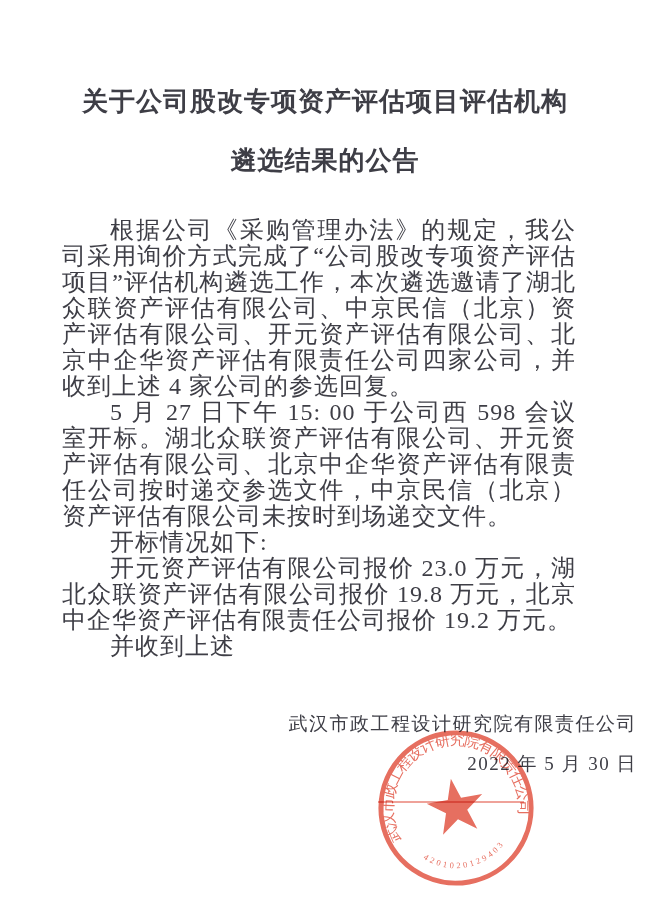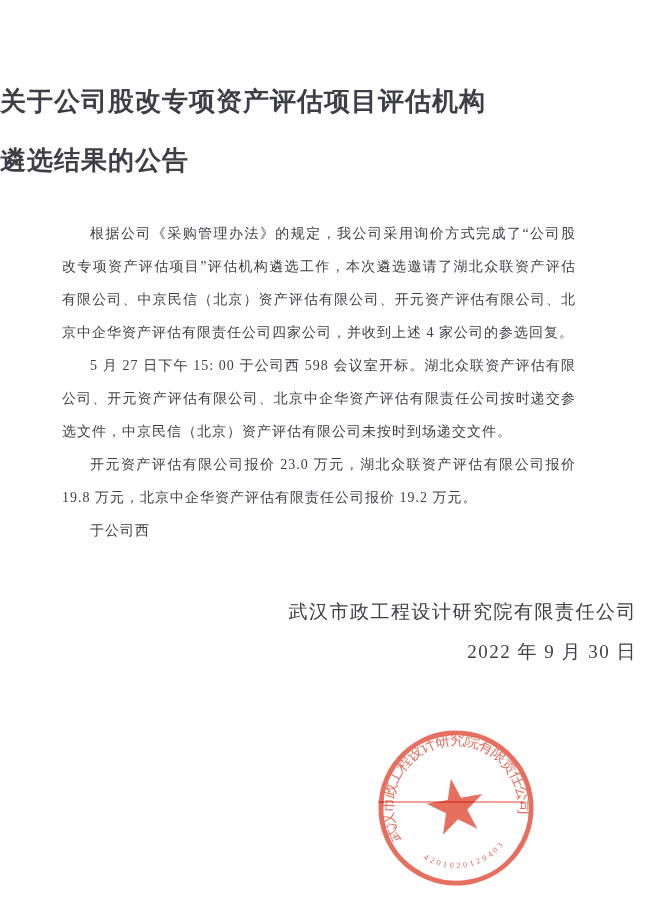--- a/index.html
+++ b/index.html
@@ -9,32 +9,32 @@
     position: relative;
     width: 650px;
     height: 919px;
     background: #ffffff;
     font-family: "Liberation Serif", "DejaVu Serif", serif;
     overflow: hidden;
   }
 
   .title {
     padding-top: 72px;
-    text-align: left;
+    text-align: center;
     font-size: 26px;
     font-weight: 700;
     line-height: 59px;
     letter-spacing: 1px;
   }
   .title .tl { display: block; }
 
   .body-text {
     margin: 27px 74px 16px 62px;
-    font-size: 14px;
-    line-height: 33px;
+    font-size: 24px;
+    line-height: 26px;
     letter-spacing: 1px;
     text-align: justify;
   }
   .para { text-indent: 2em; }
 
   .signature {
     position: relative;
     z-index: 1;
     margin-top: 45px;
     padding-right: 13px;
@@ -76,27 +76,28 @@
 <div class="page" style="color: rgb(62, 62, 70);">
 
   <h1 class="title">
     <span class="tl">关于公司股改专项资产评估项目评估机构</span>
     <span class="tl">遴选结果的公告</span>
   </h1>
 
   <div class="body-text">
     <p class="para">根据公司《采购管理办法》的规定，我公司采用询价方式完成了“公司股改专项资产评估项目”评估机构遴选工作，本次遴选邀请了湖北众联资产评估有限公司、中京民信（北京）资产评估有限公司、开元资产评估有限公司、北京中企华资产评估有限责任公司四家公司，并收到上述 4 家公司的参选回复。</p>
     <p class="para">5 月 27 日下午 15: 00 于公司西 598 会议室开标。湖北众联资产评估有限公司、开元资产评估有限公司、北京中企华资产评估有限责任公司按时递交参选文件，中京民信（北京）资产评估有限公司未按时到场递交文件。</p>
+    <p class="para">开标情况如下:</p>
     <p class="para">开元资产评估有限公司报价 23.0 万元，湖北众联资产评估有限公司报价 19.8 万元，北京中企华资产评估有限责任公司报价 19.2 万元。</p>
-    <p class="para">于公司西</p>
+    <p class="para">并收到上述</p>
   </div>
 
   <div class="signature">
     <div>武汉市政工程设计研究院有限责任公司</div>
-    <div>2022 年 9 月 30 日</div>
+    <div>2022 年 5 月 30 日</div>
   </div>
 
   <div class="seal-artifact-line" style="background: rgb(226, 85, 68);"></div>
 
   <svg class="seal" viewBox="0 0 170 170" aria-hidden="true" style="color: rgb(226, 85, 68);">
     <circle class="stroke-cur" cx="85" cy="85" r="76" stroke-width="5"></circle>
     <defs>
       <path id="sealArcTop" d="M 24.9 106.9 A 64 64 0 1 1 145.1 106.9"></path>
       <path id="sealArcBottom" d="M 41.9 128.1 A 61 61 0 0 0 128.1 128.1"></path>
     </defs>

